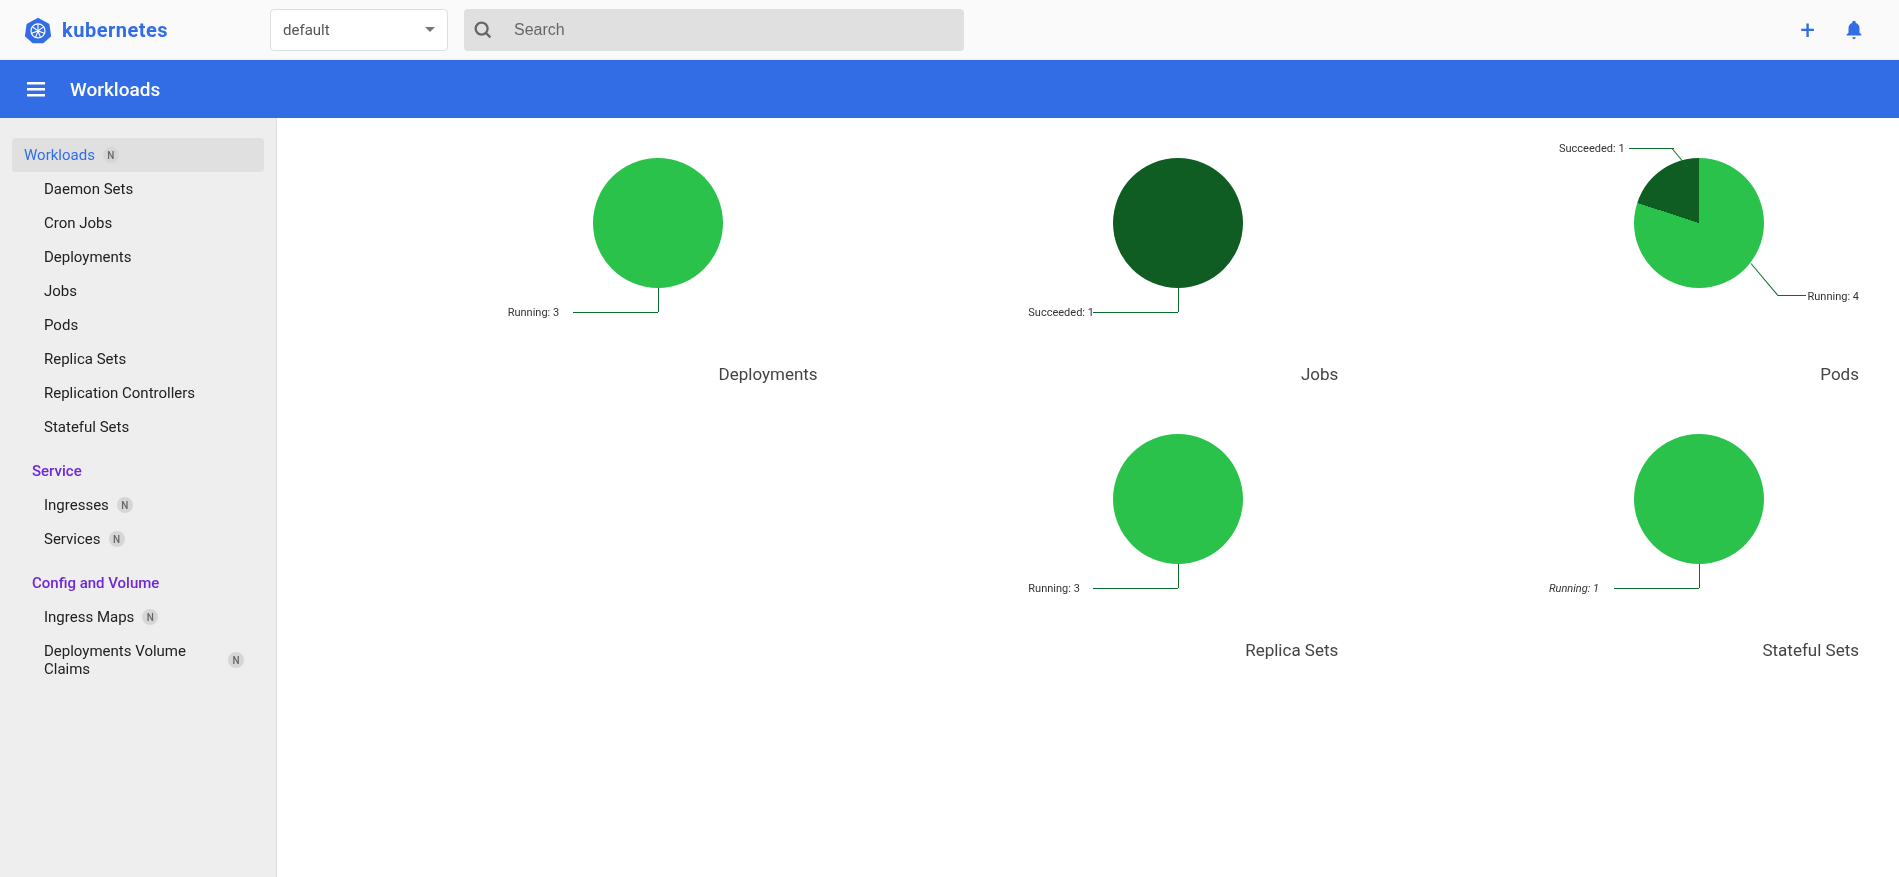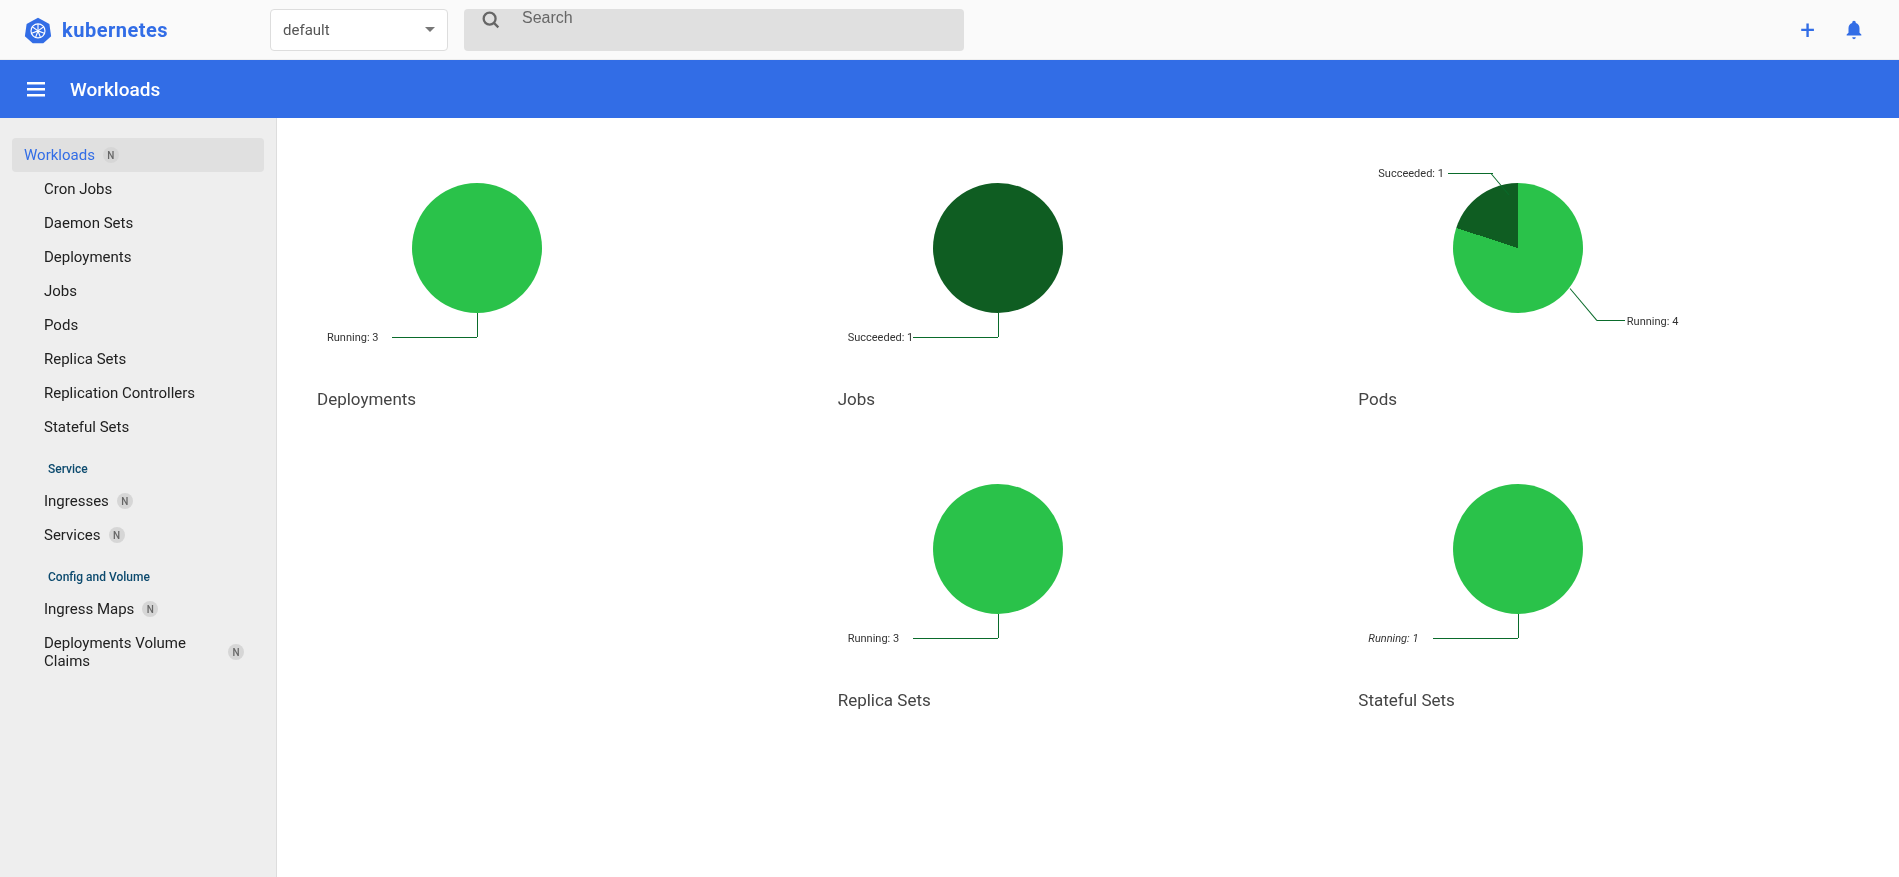--- a/index.html
+++ b/index.html
@@ -3,43 +3,43 @@
 <meta charset="utf-8">
 <style>
 * { box-sizing: border-box; margin: 0; padding: 0; }
 body { font-family: Roboto, "Helvetica Neue", Arial, sans-serif; background: #fff; color: #212121; overflow-x: hidden; }
 .topbar { height: 60px; background: #fafafa; display: flex; align-items: center; padding: 0 24px; border-bottom: 1px solid #eee; }
 .logo-wrap { display: flex; align-items: center; gap: 10px; width: 246px; }
 .logo-icon { width: 28px; height: 28px; }
 .logo-text { color: #326de6; font-weight: 700; font-size: 20px; letter-spacing: 0.5px; }
 .ns-select { width: 178px; height: 42px; border: 1px solid #ddd; border-radius: 4px; background: #fff; display: flex; align-items: center; justify-content: space-between; padding: 0 12px; color: #555; font-size: 15px; margin-right: 16px; cursor: pointer; }
 .ns-select .caret { width: 0; height: 0; border-left: 5px solid transparent; border-right: 5px solid transparent; border-top: 5px solid #777; }
-.search-wrap { flex: 1; max-width: 500px; height: 42px; background: #e0e0e0; border-radius: 4px; display: flex; align-items: flex-start; padding: 0 16px; gap: 20px; }
+.search-wrap { flex: 1; max-width: 500px; height: 42px; background: #e0e0e0; border-radius: 4px; display: flex; align-items: center; padding: 0 8px; gap: 20px; }
 .search-wrap input { flex: 1; border: none; background: transparent; font-size: 16px; color: #333; outline: none; }
 .search-wrap input::placeholder { color: #666; }
 .search-icon { color: #666; }
 .topbar-actions { margin-left: auto; display: flex; align-items: center; gap: 28px; padding-right: 10px; }
 .topbar-actions .plus { color: #326de6; font-size: 26px; font-weight: 400; cursor: pointer; }
 .topbar-actions .bell { color: #326de6; cursor: pointer; }
 
 .subbar { height: 58px; background: #326de6; display: flex; align-items: center; padding: 0 24px; gap: 22px; }
 .hamburger { cursor: pointer; color: #fff; }
 .subtitle { color: #fff; font-size: 19px; font-weight: 500; }
 
 .layout { display: flex; }
 .sidebar { width: 277px; background: #eee; padding: 20px 0; min-height: calc(100vh - 118px); border-right: 1px solid #ddd; }
 .side-item { padding: 8px 32px; font-size: 15px; color: #212121; cursor: pointer; display: flex; align-items: center; gap: 8px; }
 .side-item.sub { padding-left: 44px; }
 .side-item.active { background: #e0e0e0; color: #326de6; border-radius: 4px; margin: 0 12px; padding-left: 12px; }
-.side-header { padding: 18px 48px 8px; font-weight: 500; font-size: 12px; color: #0c4a6e; }
+.side-header { padding: 18px 32px 8px; font-weight: 500; font-size: 15px; color: #6d28d9; }
 .badge-n { display: inline-flex; align-items: center; justify-content: center; min-width: 16px; height: 16px; padding: 0 4px; border-radius: 8px; background: #d6d6d6; color: #666; font-size: 10px; font-weight: 500; }
 
 .main { flex: 1; padding: 30px 40px; background: #fff; }
 .chart-grid { display: grid; grid-template-columns: repeat(3, 1fr); gap: 40px 20px; }
-.chart-cell { display: flex; flex-direction: column; align-items: flex-start; position: relative; margin-top: 25px; }
+.chart-cell { display: flex; flex-direction: column; align-items: flex-end; position: relative; }
 .chart-title { margin-top: 36px; font-size: 17px; color: #444; }
 
 .pie-wrap { position: relative; width: 320px; height: 180px; }
 .pie { position: absolute; left: 50%; transform: translateX(-50%); top: 10px; width: 130px; height: 130px; border-radius: 50%; }
 
 .lbl { position: absolute; font-size: 11px; color: #333; white-space: nowrap; }
 .lbl-line { position: absolute; background: #0a6b2b; height: 1px; }
 .lbl-line-v { position: absolute; background: #0a6b2b; width: 1px; }
 
 </style>
@@ -92,24 +92,24 @@
 </div>
 
 <div class="layout">
   <nav class="sidebar">
     <div class="side-item active">
       <span>Workloads</span>
       <span class="badge-n">N</span>
     </div>
     <div id="workloads-sub">
         <div class="side-item sub">
+          <span>Daemon Sets</span>
+        </div>
+        <div class="side-item sub">
           <span>Cron Jobs</span>
-        </div>
-        <div class="side-item sub">
-          <span>Daemon Sets</span>
         </div>
         <div class="side-item sub">
           <span>Deployments</span>
         </div>
         <div class="side-item sub">
           <span>Jobs</span>
         </div>
         <div class="side-item sub">
           <span>Pods</span>
         </div>

